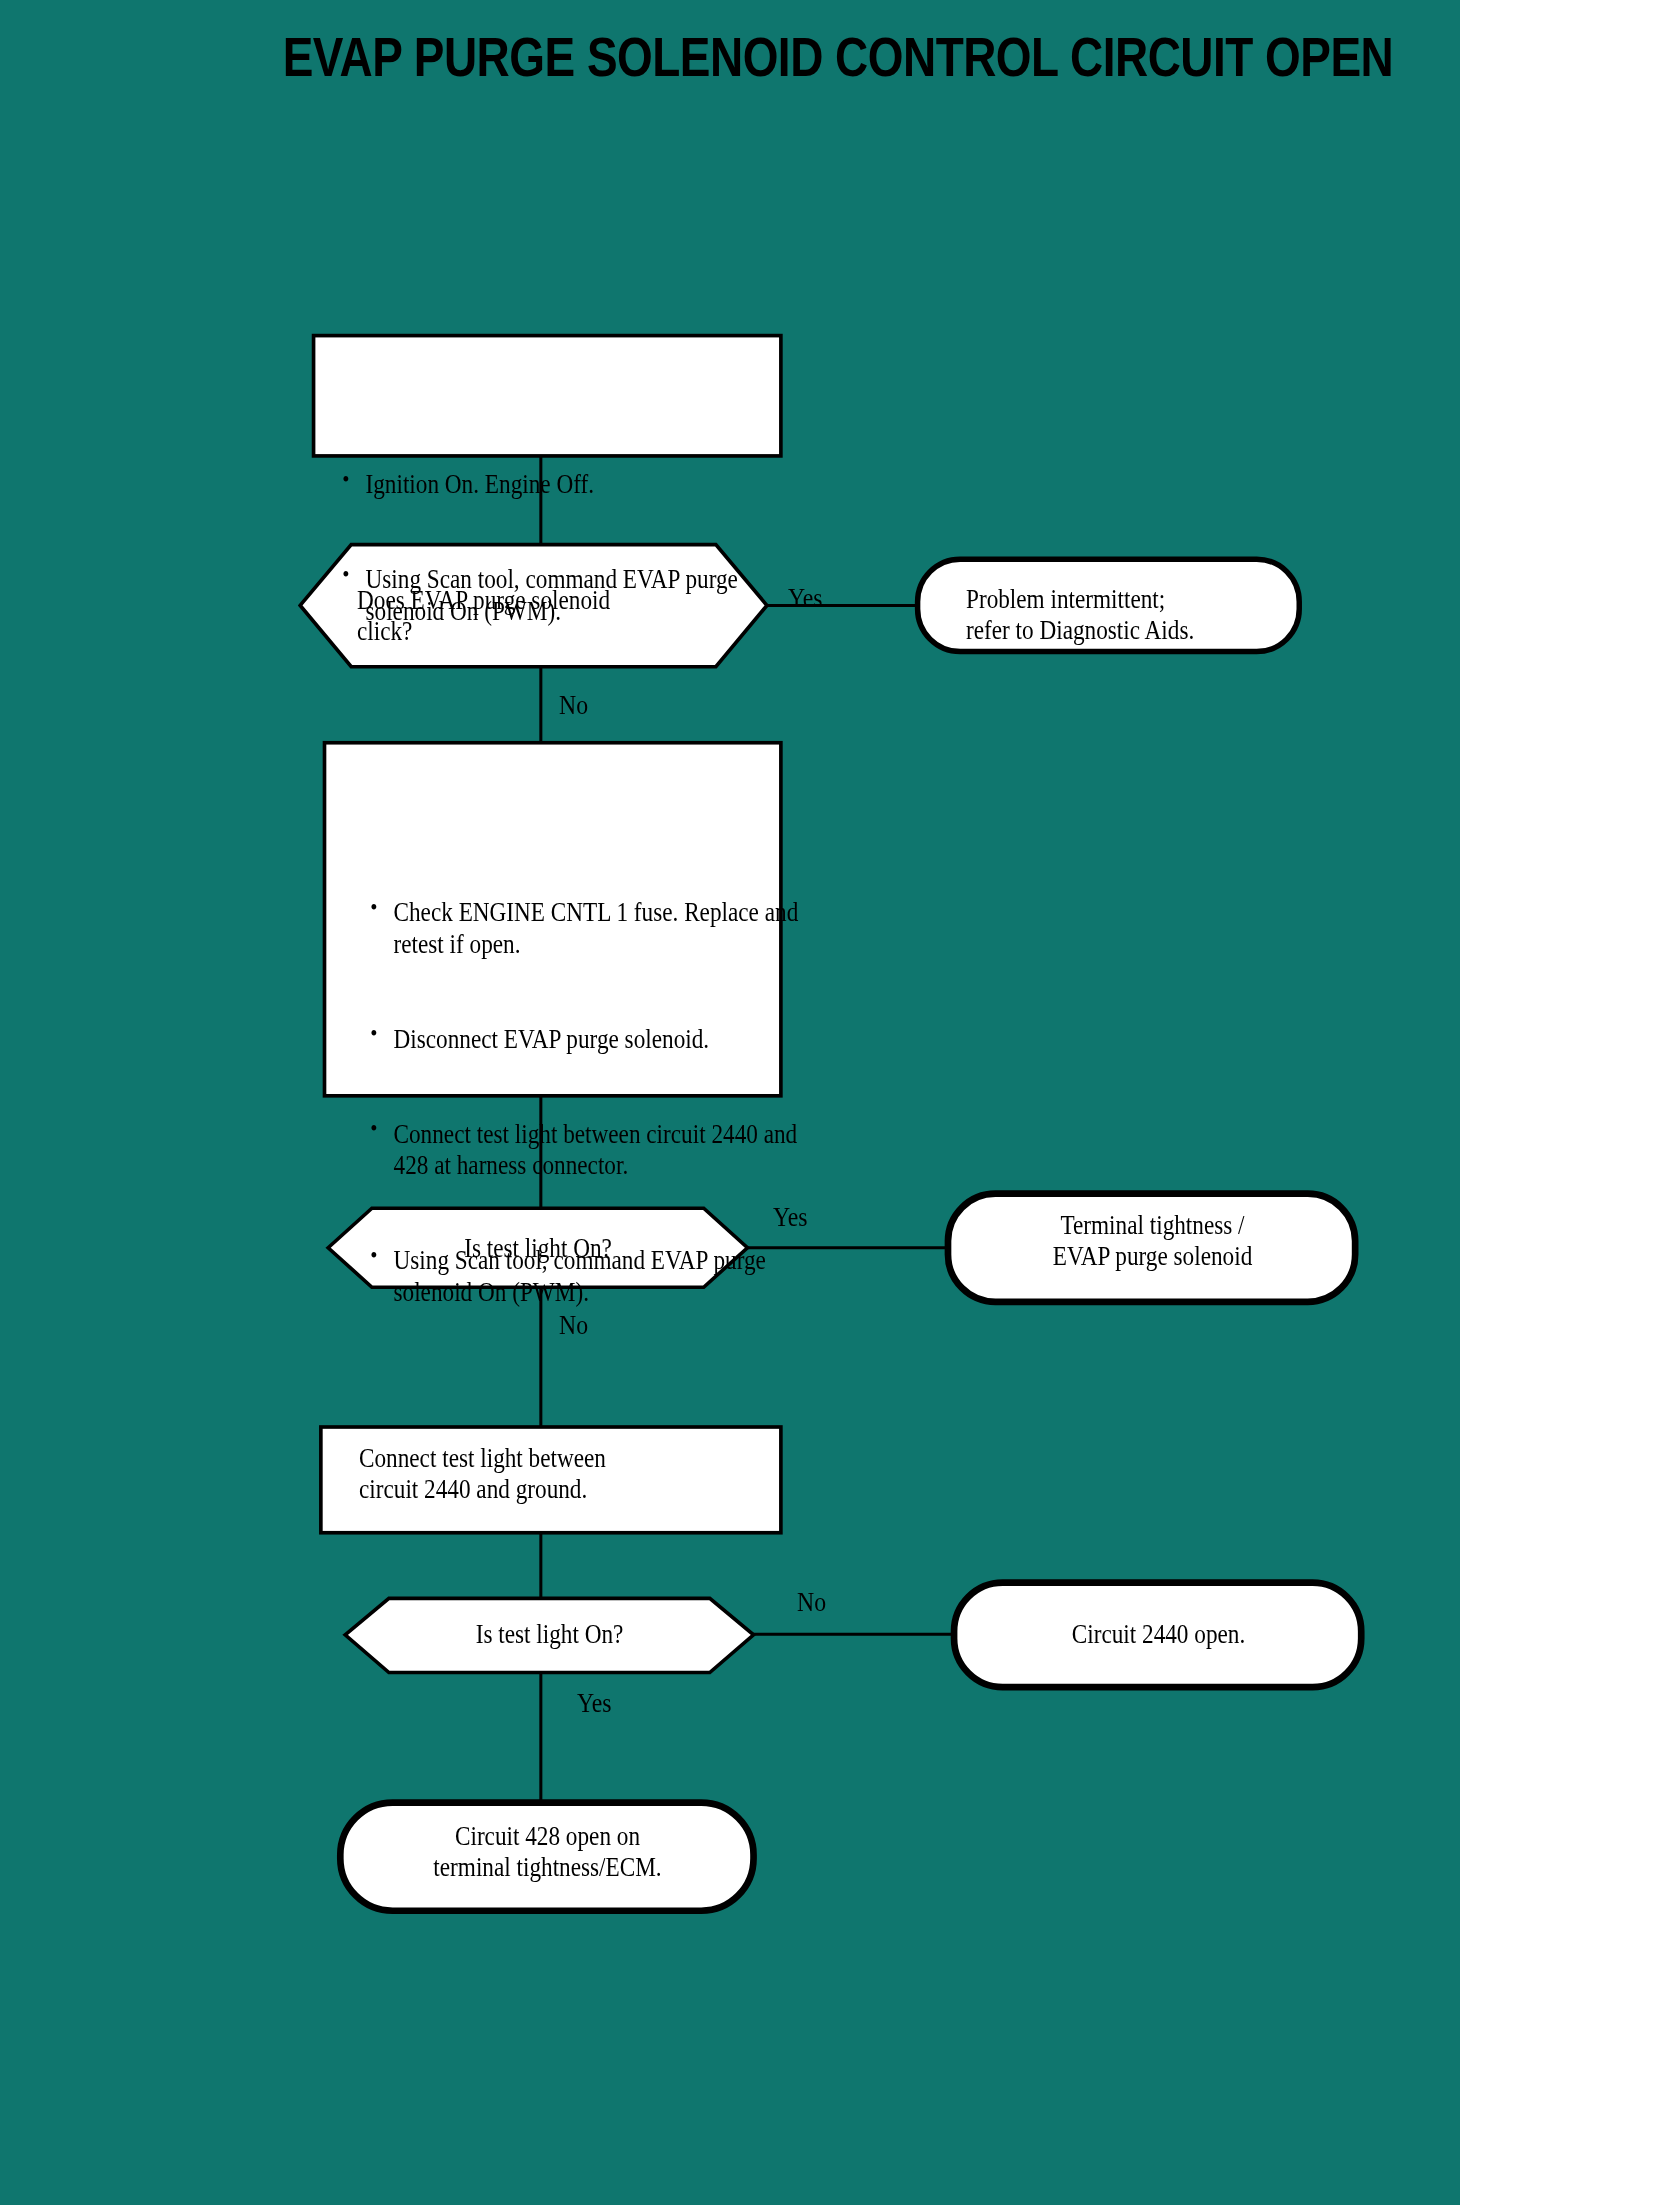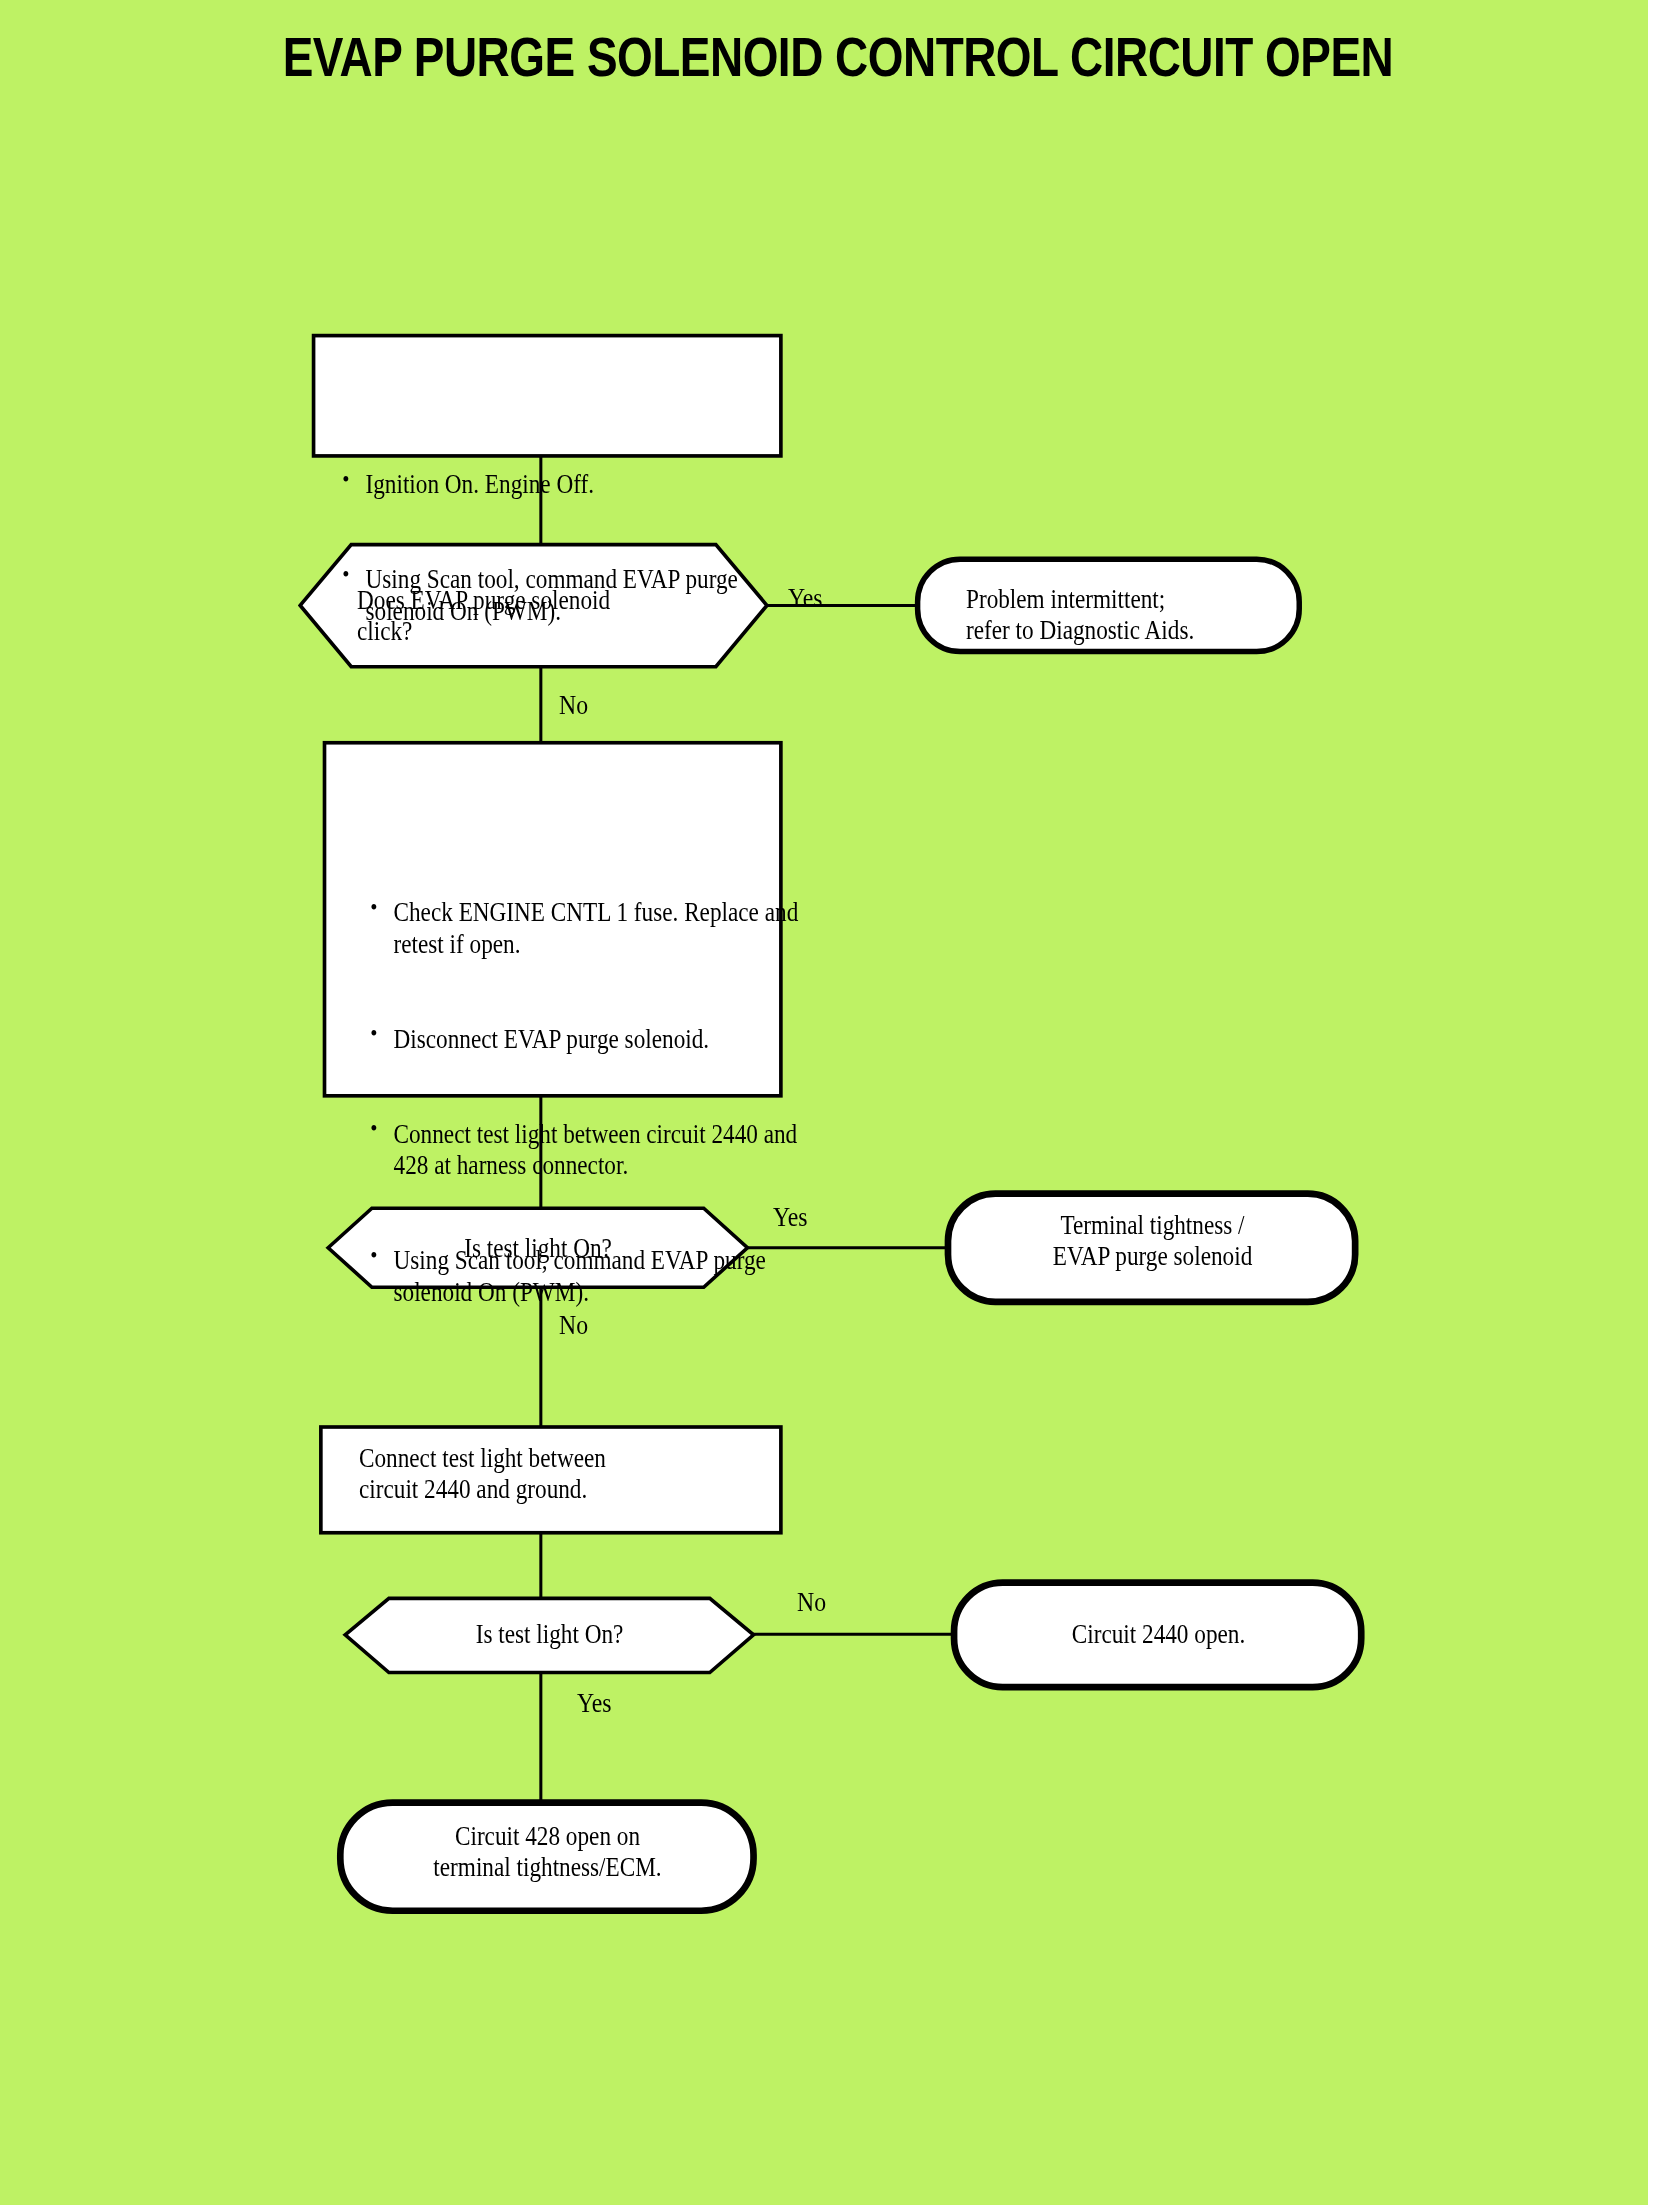--- a/index.html
+++ b/index.html
@@ -7,23 +7,23 @@
     margin: 0;
     padding: 0;
     background: #ffffff;
   }
   body {
     font-family: "Liberation Serif", "DejaVu Serif", serif;
     color: #000000;
   }
   #page {
     position: relative;
-    width: 1648px;
+    width: 1460px;
     height: 2205px;
-    background: #bef264;
+    background: #0f766e;
     overflow: hidden;
   }
   #flow-svg {
     position: absolute;
     left: 0;
     top: 0;
     width: 1676px;
     height: 2205px;
   }
 

